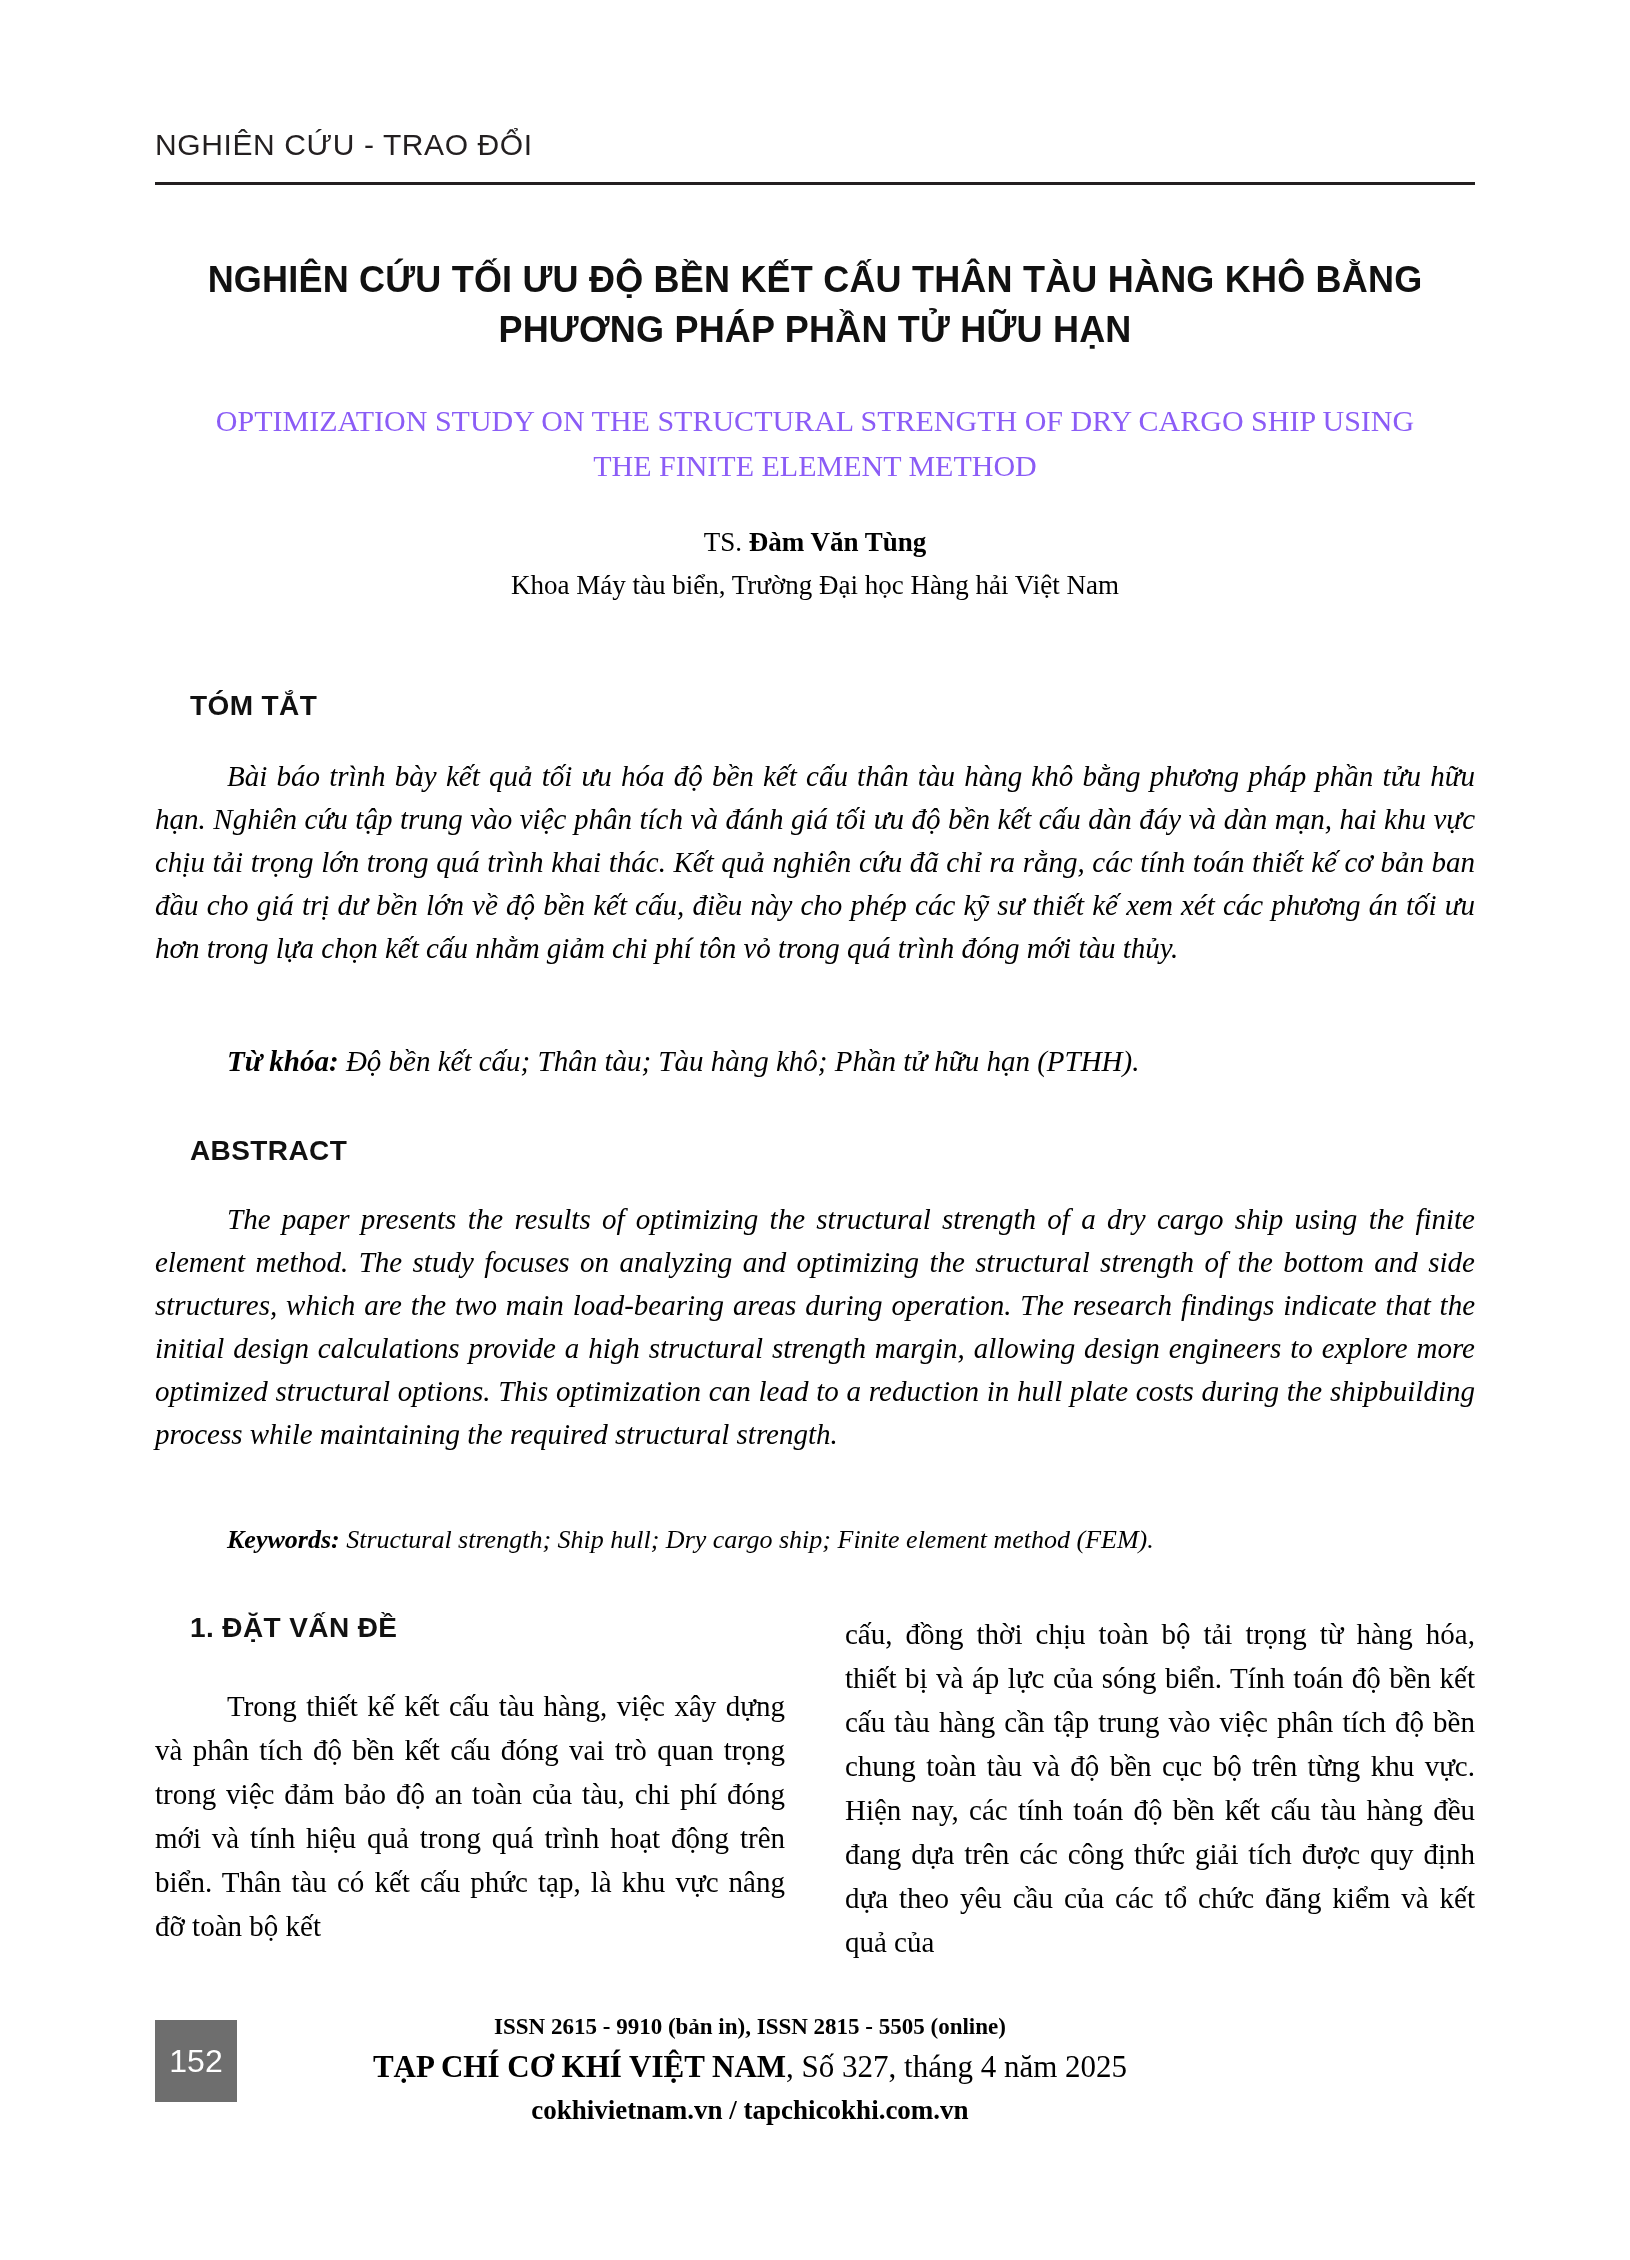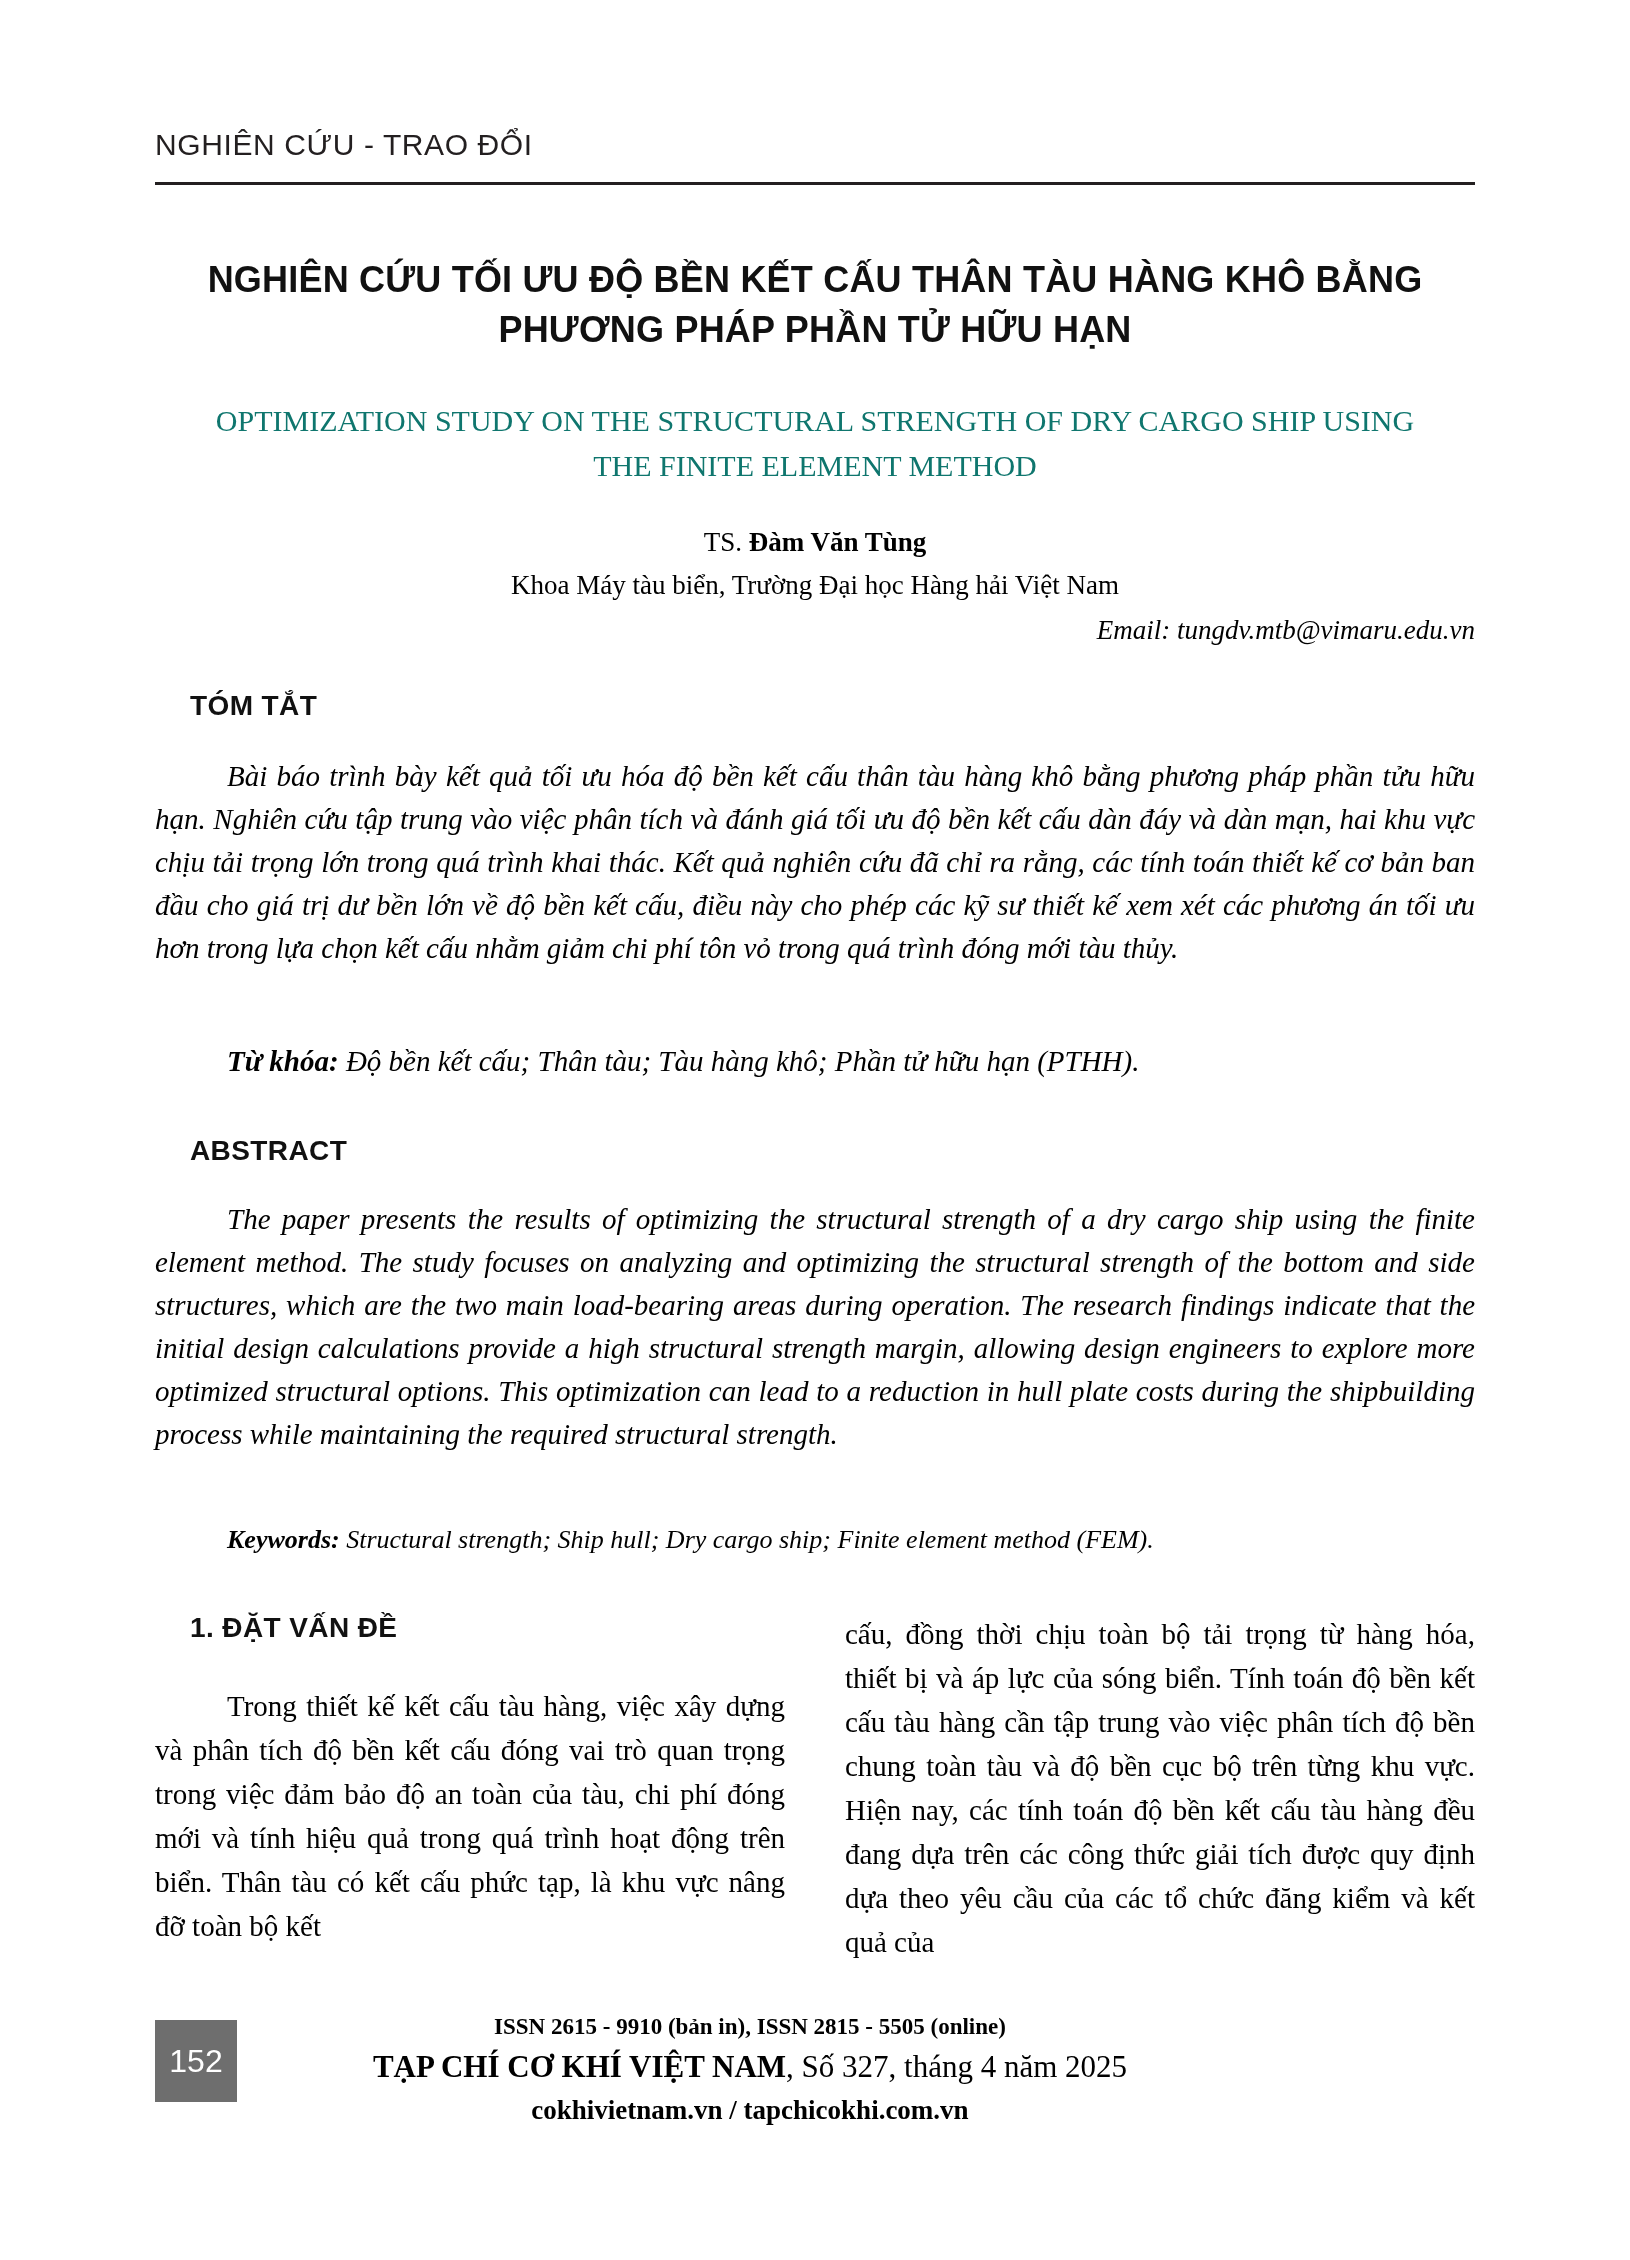--- a/index.html
+++ b/index.html
@@ -62,21 +62,21 @@
   }
   .title-en {
     position: absolute;
     top: 398px;
     left: 40px;
     width: 1240px;
     text-align: center;
     font-family: "Liberation Serif", serif;
     font-size: 30px;
     line-height: 45px;
-    color: #0f766e;
+    color: #8b5cf6;
   }
 
   
   .author {
     position: absolute;
     top: 527px;
     left: 0;
     width: 1320px;
     text-align: center;
     font-size: 27px;
@@ -231,21 +231,20 @@
     <div class="running-head">NGHIÊN CỨU - TRAO ĐỔI</div>
     <div class="head-rule"></div>
 
     <div class="title-vi">NGHIÊN CỨU TỐI ƯU ĐỘ BỀN KẾT CẤU THÂN TÀU HÀNG KHÔ BẰNG PHƯƠNG PHÁP PHẦN TỬ HỮU HẠN</div>
     <div class="title-en">OPTIMIZATION STUDY ON THE STRUCTURAL STRENGTH OF DRY CARGO SHIP USING THE FINITE ELEMENT METHOD</div>
 
     <div class="author">
       <span class="deg">TS. </span><span class="name">Đàm Văn Tùng</span>
     </div>
     <div class="affil">Khoa Máy tàu biển, Trường Đại học Hàng hải Việt Nam</div>
-    <div class="email">Email: tungdv.mtb@vimaru.edu.vn</div>
 
     <div class="sec-heading h-tomtat">TÓM TẮT</div>
     <div class="para p-tomtat"><span class="indent"></span><span>Bài báo trình bày kết quả tối ưu hóa độ bền kết cấu thân tàu hàng khô bằng phương pháp phần tửu hữu hạn. Nghiên cứu tập trung vào việc phân tích và đánh giá tối ưu độ bền kết cấu dàn đáy và dàn mạn, hai khu vực chịu tải trọng lớn trong quá trình khai thác. Kết quả nghiên cứu đã chỉ ra rằng, các tính toán thiết kế cơ bản ban đầu cho giá trị dư bền lớn về độ bền kết cấu, điều này cho phép các kỹ sư thiết kế xem xét các phương án tối ưu hơn trong lựa chọn kết cấu nhằm giảm chi phí tôn vỏ trong quá trình đóng mới tàu thủy.</span></div>
     <div class="keywords-vi"><span class="ind"></span><span class="lbl">Từ khóa:</span><span> Độ bền kết cấu; Thân tàu; Tàu hàng khô; Phần tử hữu hạn (PTHH).</span></div>
 
     <div class="sec-heading h-abstract">ABSTRACT</div>
     <div class="para p-abstract"><span class="indent"></span><span>The paper presents the results of optimizing the structural strength of a dry cargo ship using the finite element method. The study focuses on analyzing and optimizing the structural strength of the bottom and side structures, which are the two main load-bearing areas during operation. The research findings indicate that the initial design calculations provide a high structural strength margin, allowing design engineers to explore more optimized structural options. This optimization can lead to a reduction in hull plate costs during the shipbuilding process while maintaining the required structural strength.</span></div>
     <div class="keywords-en"><span class="ind"></span><span class="lbl">Keywords:</span><span> Structural strength; Ship hull; Dry cargo ship; Finite element method (FEM).</span></div>
 
     <div class="sec-heading h-section1">1. ĐẶT VẤN ĐỀ</div>

